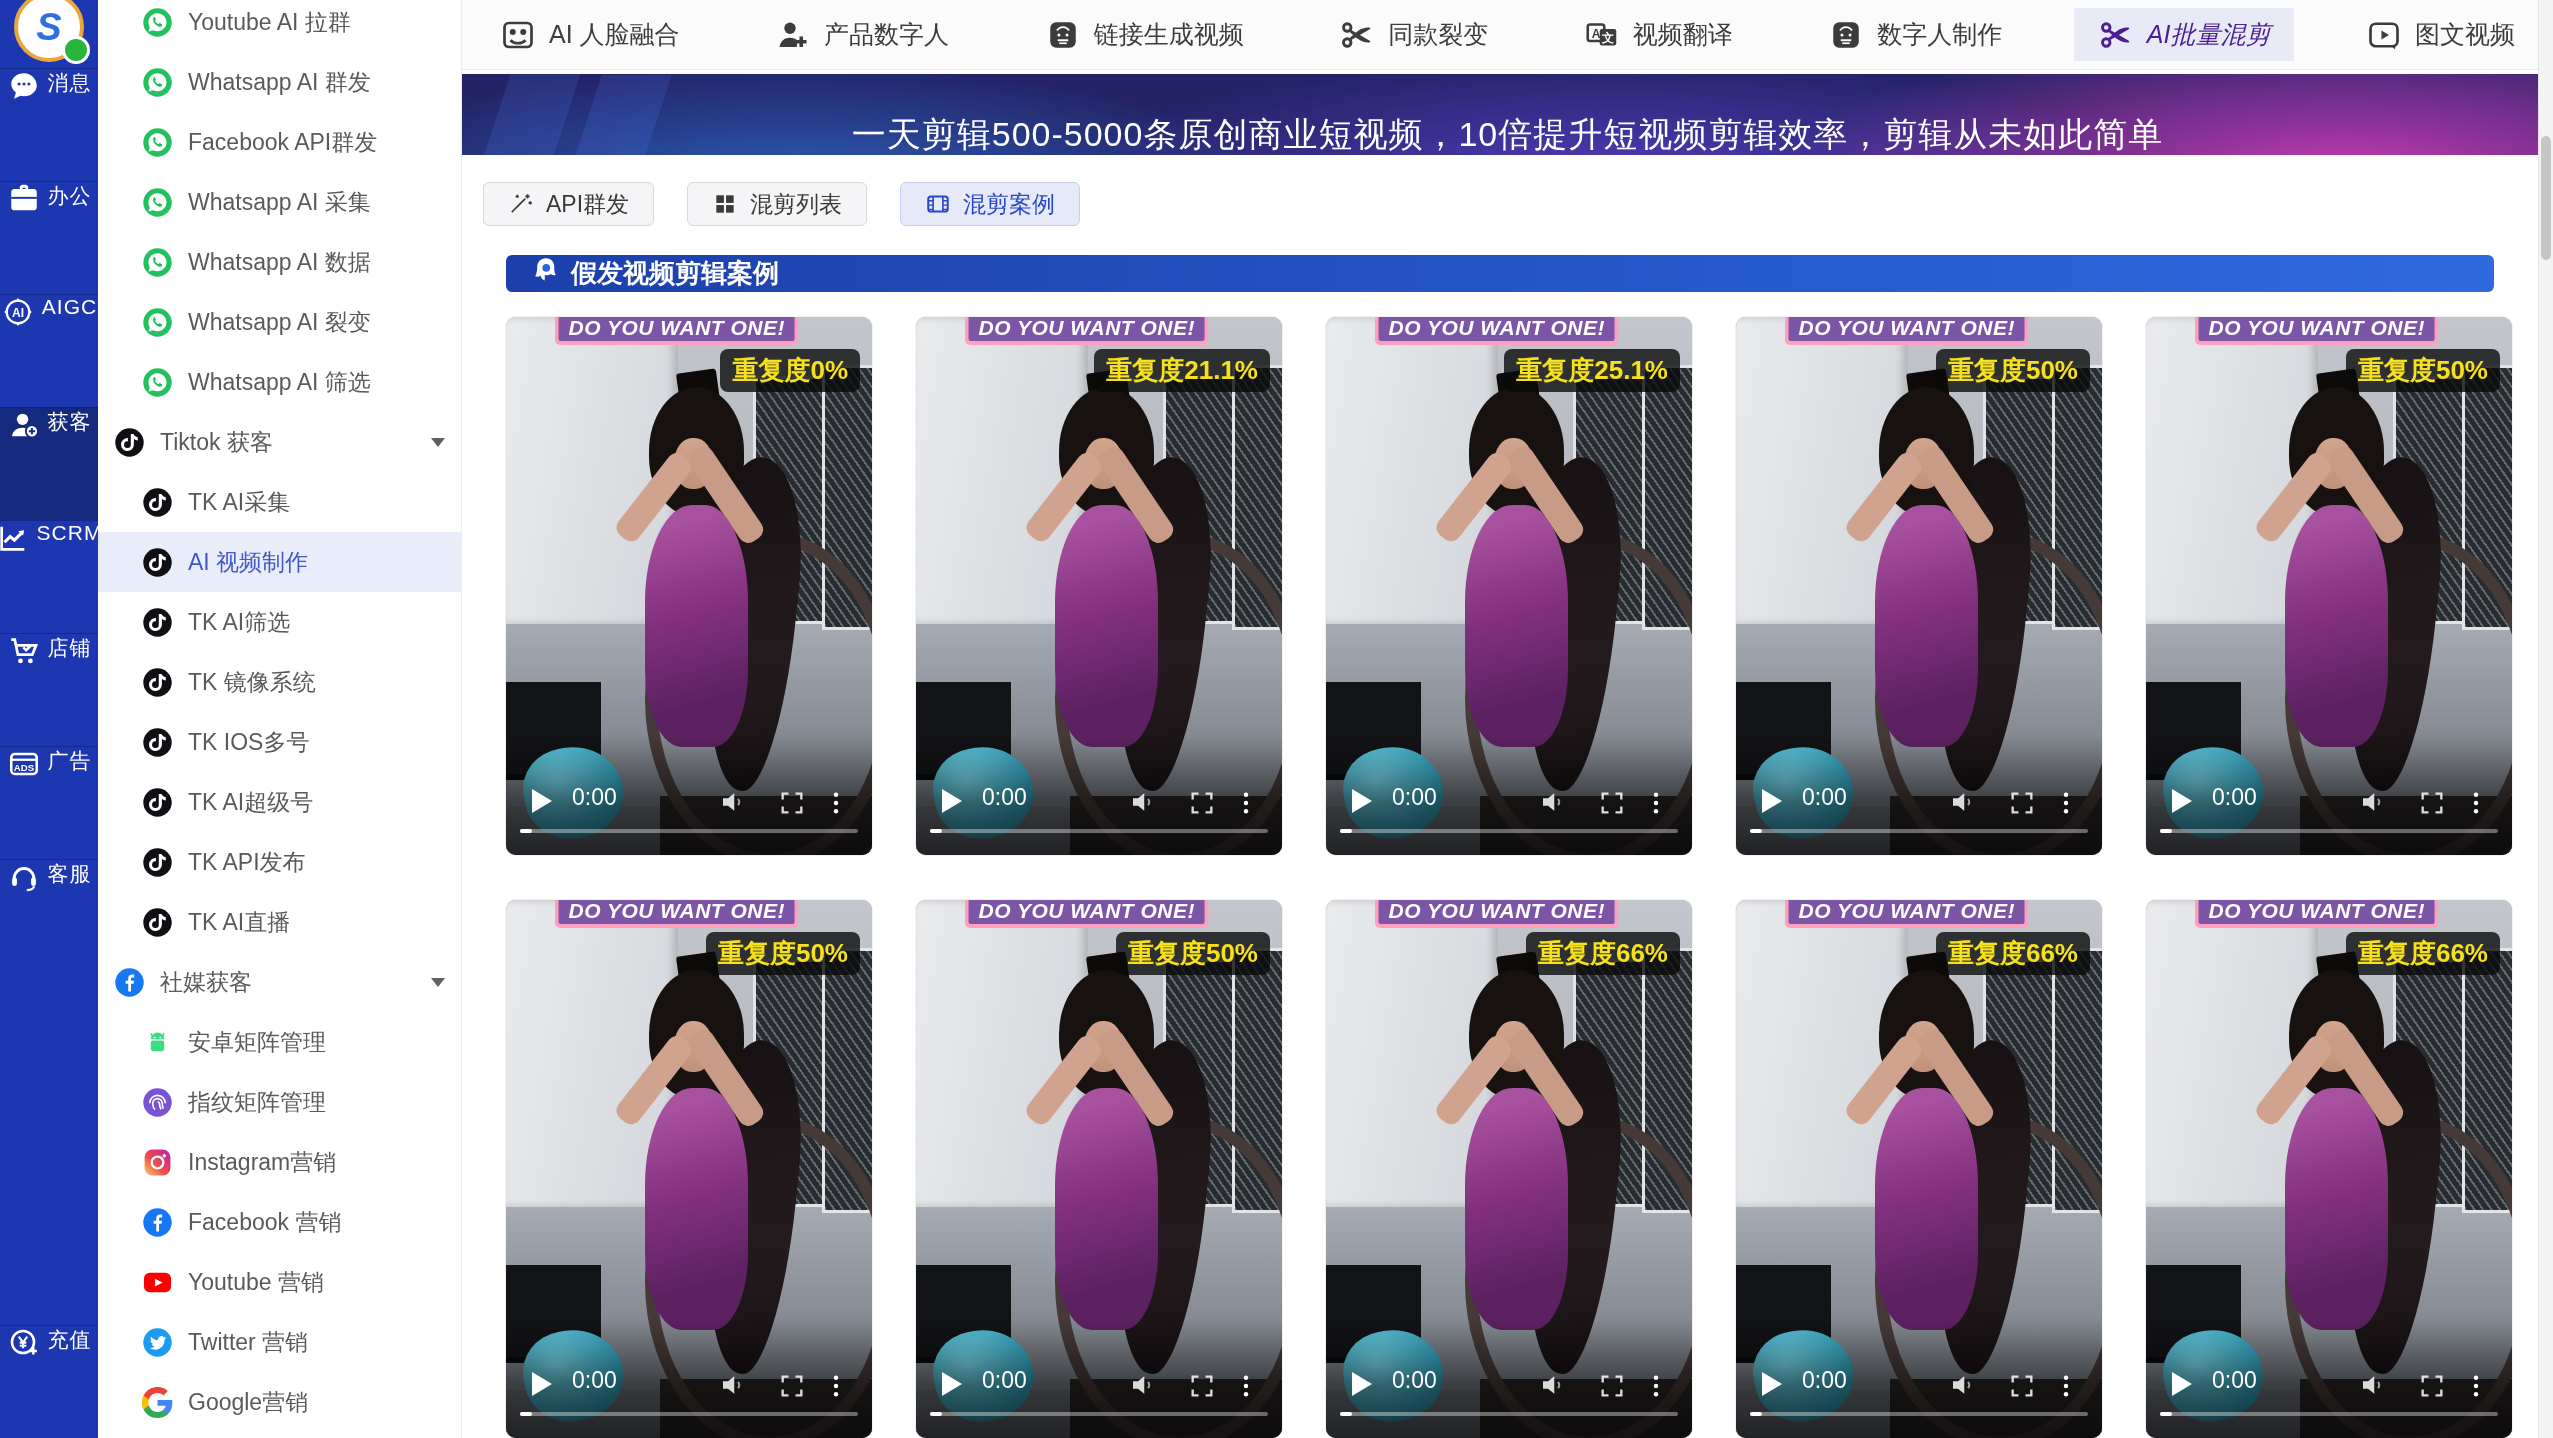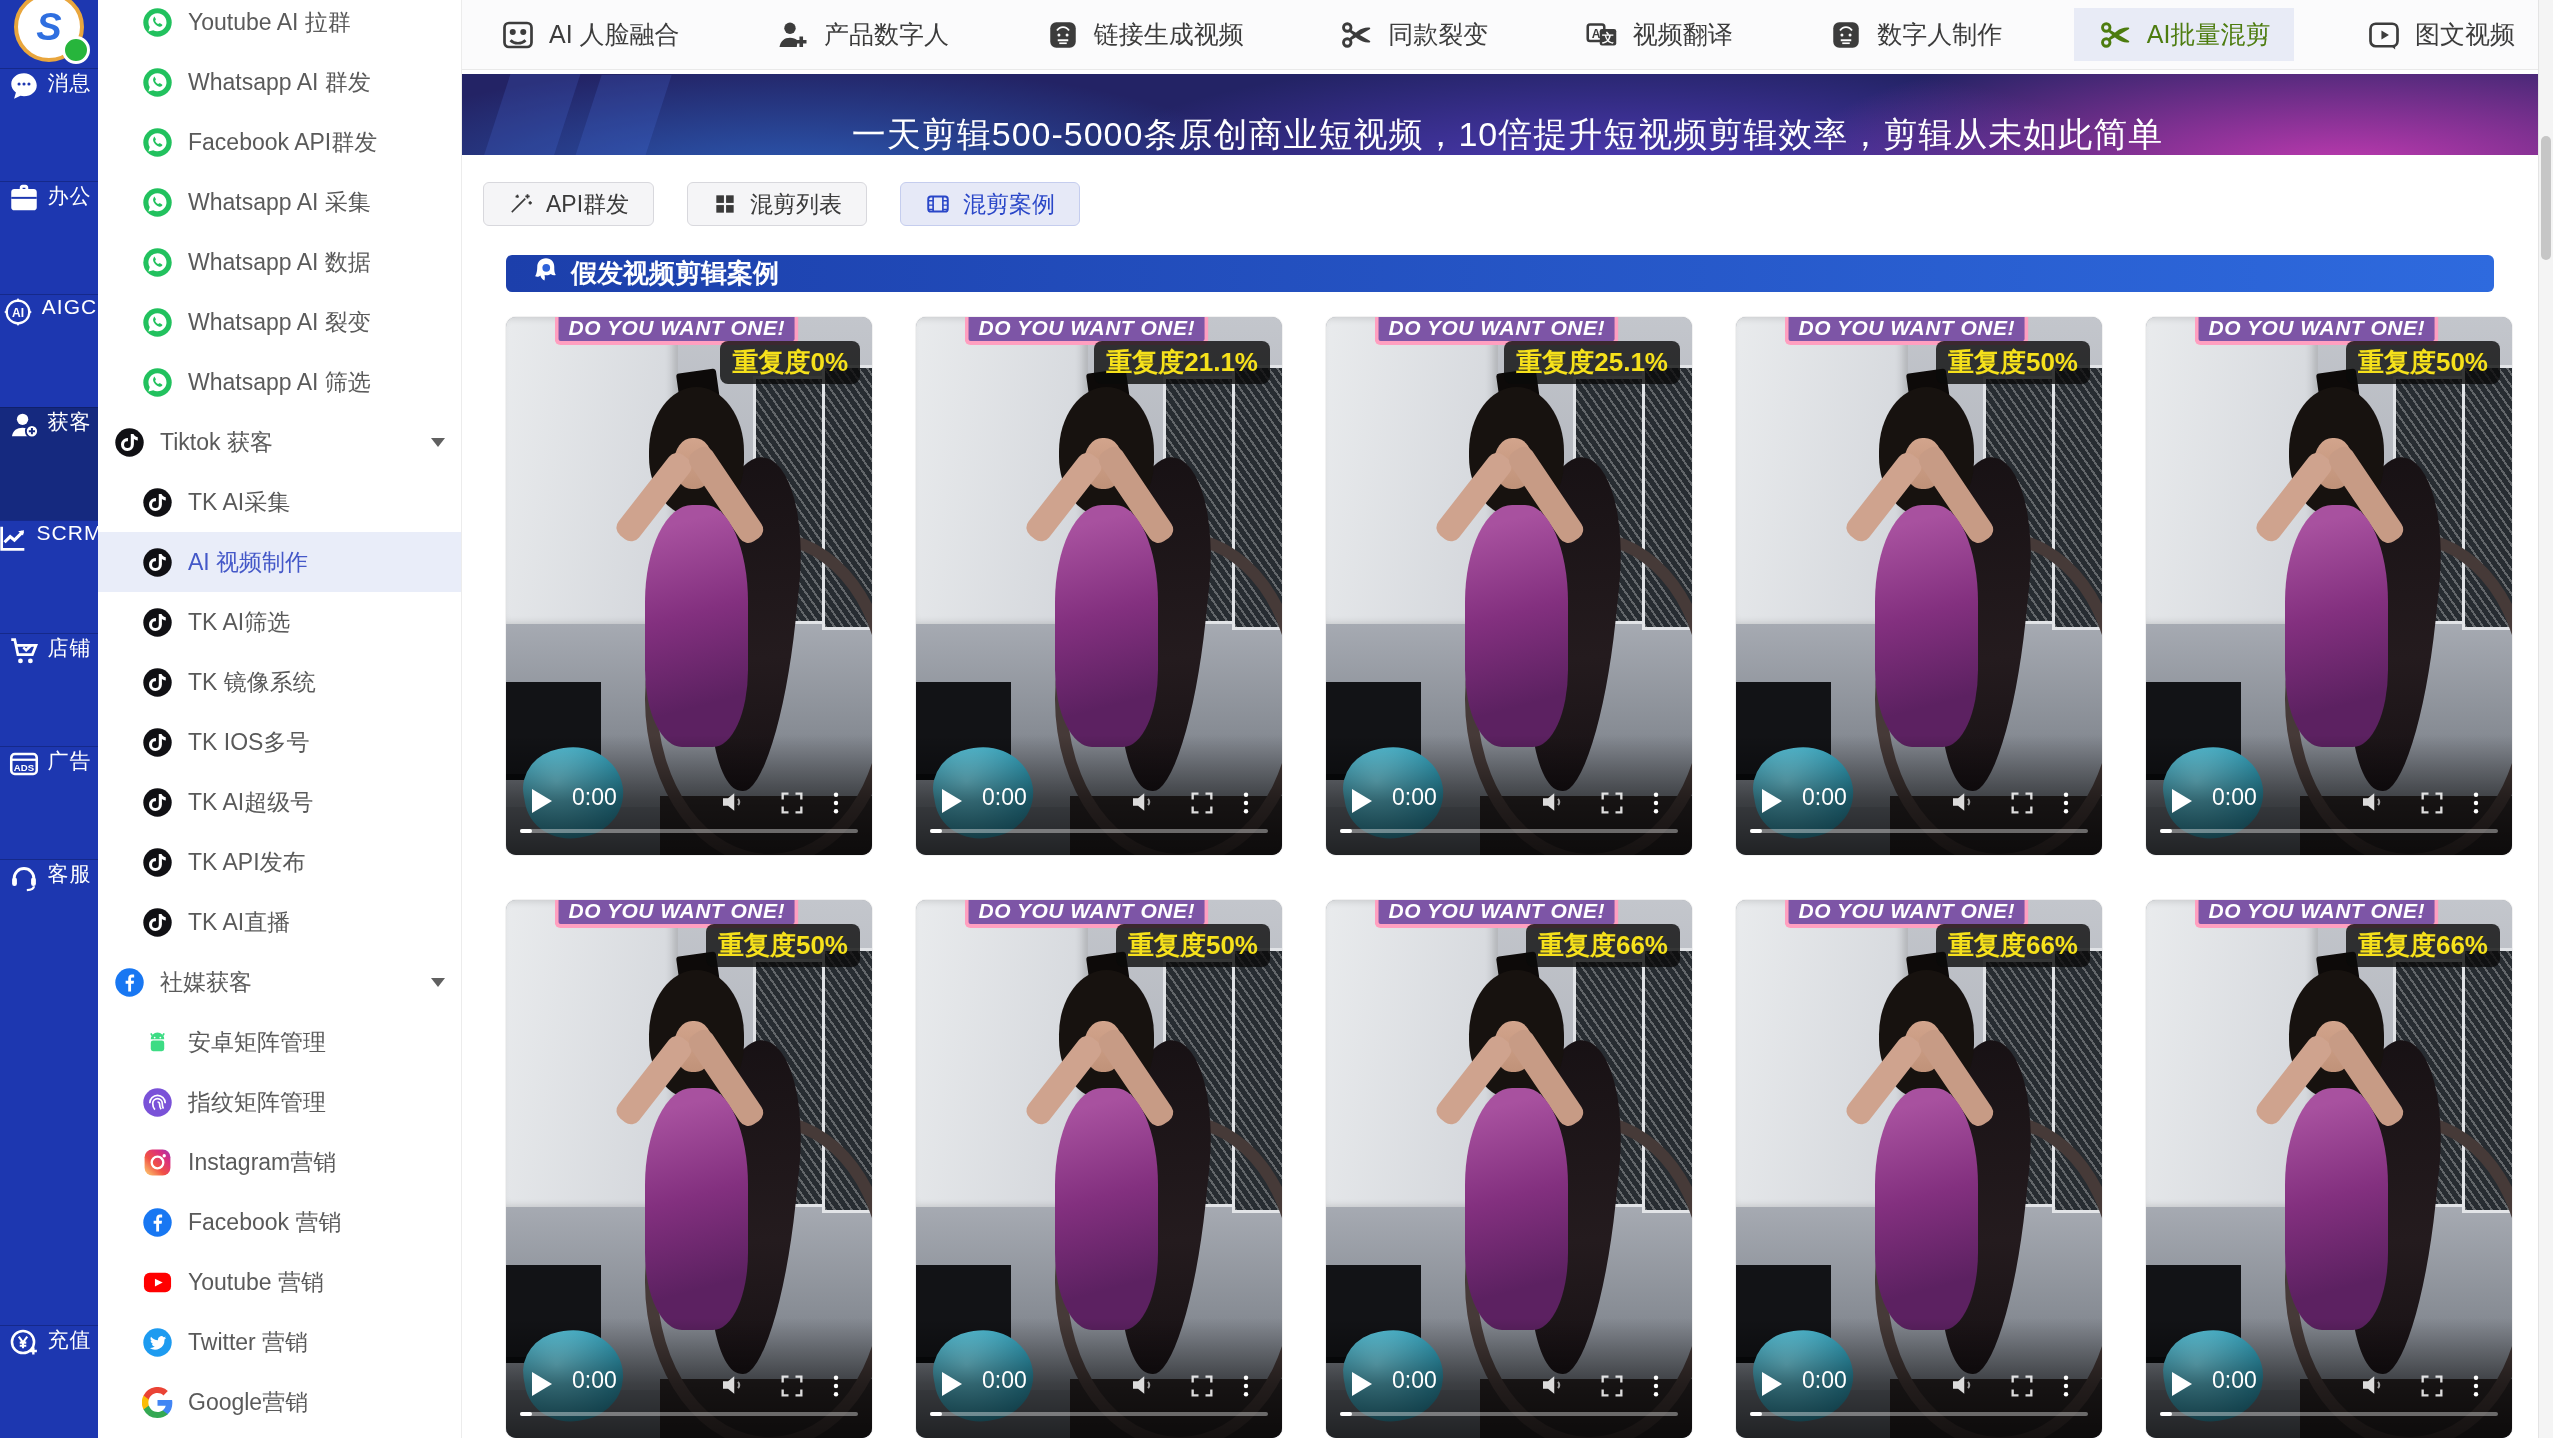--- a/index.html
+++ b/index.html
@@ -32,21 +32,21 @@
   .side-item .caret{margin-left:auto;margin-right:16px;width:0;height:0;
     border-left:7px solid transparent;border-right:7px solid transparent;border-top:9px solid #606060;}
 
   
   #main{flex:1;display:flex;flex-direction:column;min-width:0;background:#fff;}
 
   #tabbar{height:101px;background:#fbfbfc;border-bottom:1px solid #e9e9e9;display:flex;align-items:stretch;
     justify-content:space-between;padding:8px 14px;}
   .tab{display:flex;align-items:center;gap:13px;font-size:25px;color:#3c3c3c;padding:0 24px;cursor:pointer;white-space:nowrap;}
   .tab svg{width:36px;height:36px;flex:0 0 36px;}
-  .tab.active{background:#e8ebf6;color:#4d7c0f;}
+  .tab.active{background:#e8ebf6;color:#4c1d95;font-style:italic;}
 
   #hero{height:154px;margin-top:4px;position:relative;overflow:hidden;
     background:
       radial-gradient(900px 230px at 90% 118%, rgba(233,64,196,.8), transparent 62%),
       radial-gradient(900px 210px at 55% 130%, rgba(118,80,255,.55), transparent 60%),
       radial-gradient(800px 200px at 16% 135%, rgba(52,140,250,.55), transparent 60%),
       #232365;}
   #hero .bar1,#hero .bar2{position:absolute;bottom:-10px;width:70px;height:130px;background:rgba(90,130,255,.16);transform:skewX(-18deg);}
   #hero .bar1{left:40px;} #hero .bar2{left:125px;height:90px;}
   #hero h1{margin:0;padding-top:38px;text-align:center;font-size:34px;font-weight:400;color:#fff;letter-spacing:1px;}
@@ -87,21 +87,21 @@
   .armR{left:56.5%;top:23%;width:7%;height:20%;background:#c79b85;border-radius:10px;transform:rotate(-34deg);}
   .body{left:38%;top:35%;width:28%;height:45%;background:linear-gradient(165deg,#a8519f 10%,#83307f 45%,#5c2161 80%);
     border-radius:46% 42% 34% 36%/40% 40% 32% 32%;}
   .hairFall{left:55%;top:26%;width:24%;height:62%;background:linear-gradient(170deg,#171114,#241b1e 60%,#171114);
     border-radius:44% 56% 40% 58%/26% 38% 52% 64%;transform:rotate(6deg);}
 
   .do-banner{position:absolute;top:-18px;left:50%;transform:translateX(-55%);min-width:176px;height:46px;
     background:#7d55a6;border:4px solid #ff9fc0;border-top:none;border-radius:6px;box-sizing:border-box;
     display:flex;align-items:flex-end;justify-content:center;padding:0 10px 1px;
     color:#fff;font-weight:800;font-style:italic;font-size:21px;letter-spacing:.5px;white-space:nowrap;z-index:4;}
-  .badge{position:absolute;top:24px;right:12px;background:rgba(10,10,10,.8);color:#f6e11b;
+  .badge{position:absolute;top:32px;right:12px;background:rgba(10,10,10,.8);color:#f6e11b;
     font-size:26px;font-weight:700;padding:4px 12px;border-radius:8px;z-index:5;white-space:nowrap;}
 
   .ctrl{position:absolute;left:0;right:0;bottom:0;height:120px;z-index:3;
     background:linear-gradient(transparent,rgba(0,0,0,.5) 55%,rgba(0,0,0,.7));}
   .play{position:absolute;left:26px;bottom:42px;width:0;height:0;
     border-left:20px solid #fff;border-top:12px solid transparent;border-bottom:12px solid transparent;cursor:pointer;}
   .time{position:absolute;left:66px;bottom:44px;font-size:23px;color:#fff;}
   .spk{position:absolute;right:124px;bottom:38px;width:30px;height:30px;color:rgba(255,255,255,.85);cursor:pointer;}
   .fs{position:absolute;right:66px;bottom:38px;width:28px;height:28px;color:rgba(255,255,255,.85);cursor:pointer;}
   .kebab{position:absolute;right:22px;bottom:38px;width:28px;height:28px;color:#fff;cursor:pointer;}

